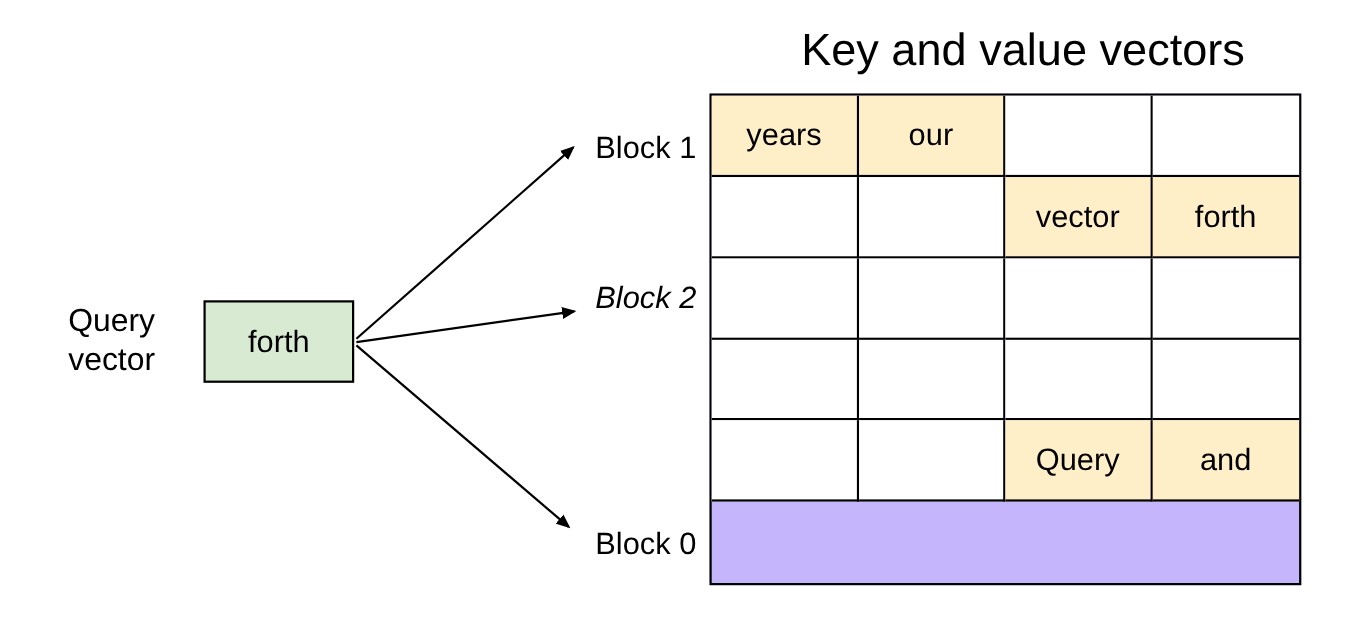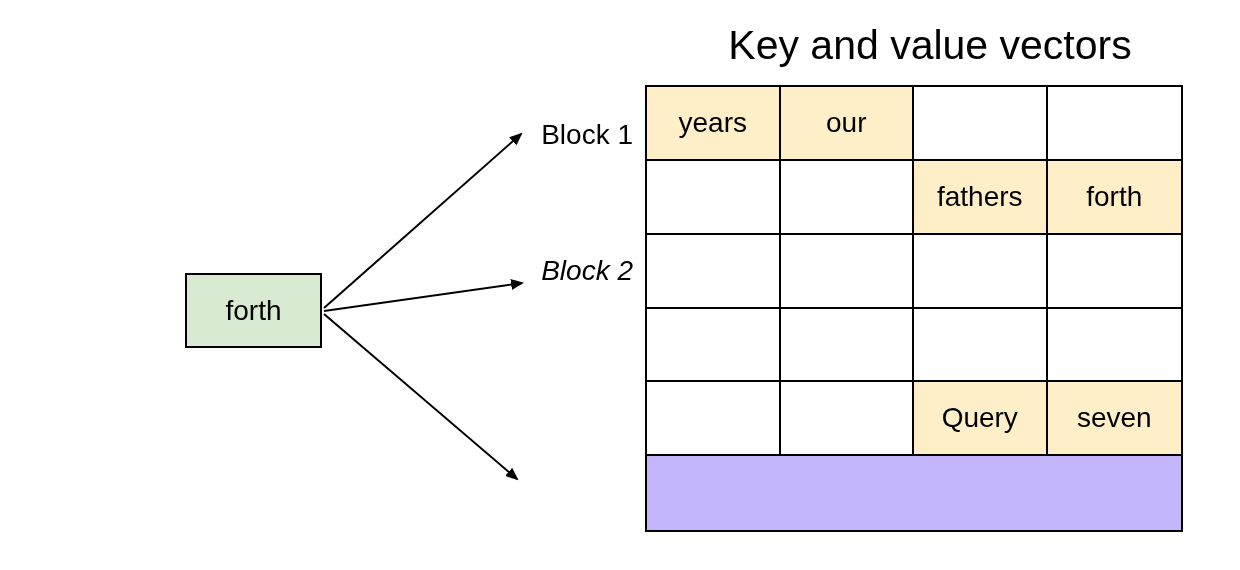--- a/index.html
+++ b/index.html
@@ -103,51 +103,53 @@
     <defs>
       <marker id="arrowhead" markerUnits="userSpaceOnUse" markerWidth="14" markerHeight="12" refX="11" refY="6" orient="auto">
         <path d="M0,0.5 L13,6 L0,11.5 Z" fill="#000000"></path>
       </marker>
     </defs>
     <line x1="324" y1="308" x2="521" y2="134" marker-end="url(#arrowhead)"></line>
     <line x1="324" y1="311" x2="522" y2="283" marker-end="url(#arrowhead)"></line>
     <line x1="324" y1="314" x2="517" y2="479" marker-end="url(#arrowhead)"></line>
   </svg>
 
+  <div class="query-label">Query vector</div>
 
   <div class="query-box">
     <span>forth</span>
   </div>
 
   <div class="grid-title">Key and value vectors</div>
 
   <div class="block-label block-label-1">Block 1</div>
   <div class="block-label block-label-2">Block 2</div>
+  <div class="block-label block-label-0">Block 0</div>
 
   <div class="kv-grid">
     <div class="kv-cell filled">years</div>
     <div class="kv-cell filled">our</div>
 
     <div class="kv-cell"></div>
     <div class="kv-cell"></div>
     <div class="kv-cell"></div>
     <div class="kv-cell"></div>
 
-    <div class="kv-cell filled">fathers</div>
+    <div class="kv-cell filled">vector</div>
     <div class="kv-cell filled">forth</div>
     <div class="kv-cell"></div>
     <div class="kv-cell"></div>
 
     <div class="kv-cell"></div>
     <div class="kv-cell"></div>
     <div class="kv-cell"></div>
     <div class="kv-cell"></div>
 
     <div class="kv-cell"></div>
     <div class="kv-cell"></div>
     <div class="kv-cell"></div>
     <div class="kv-cell"></div>
 
     <div class="kv-cell filled">Query</div>
-    <div class="kv-cell filled">seven</div>
+    <div class="kv-cell filled">and</div>
   </div>
 
 </div>
 
 </body></html>

